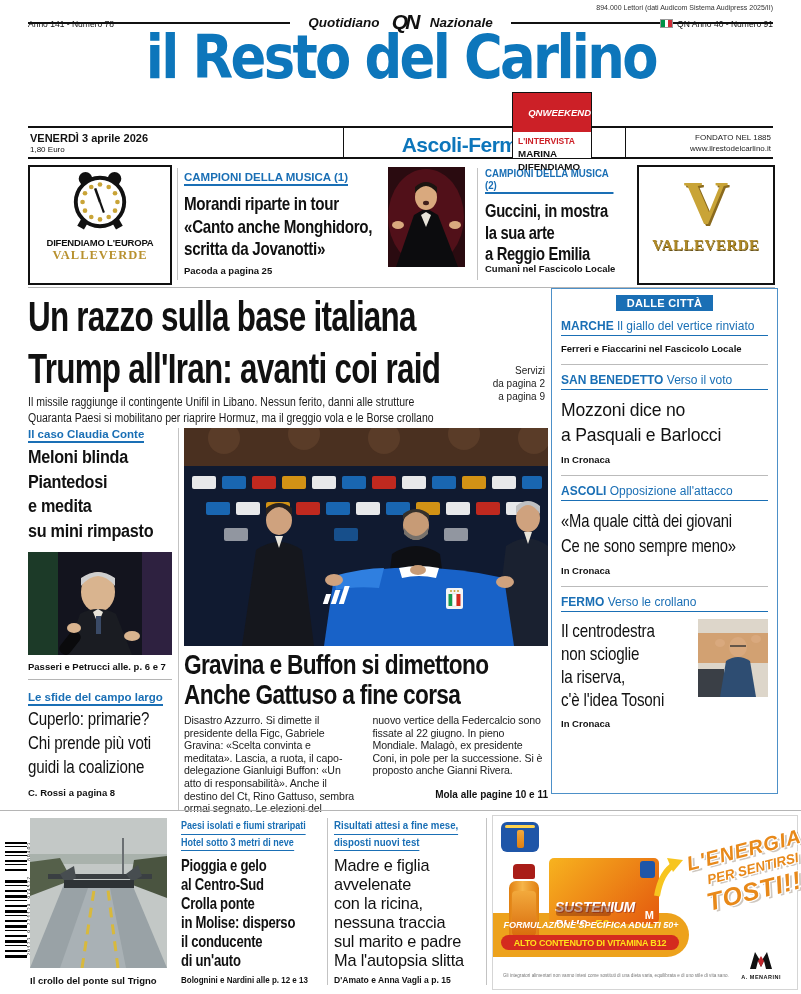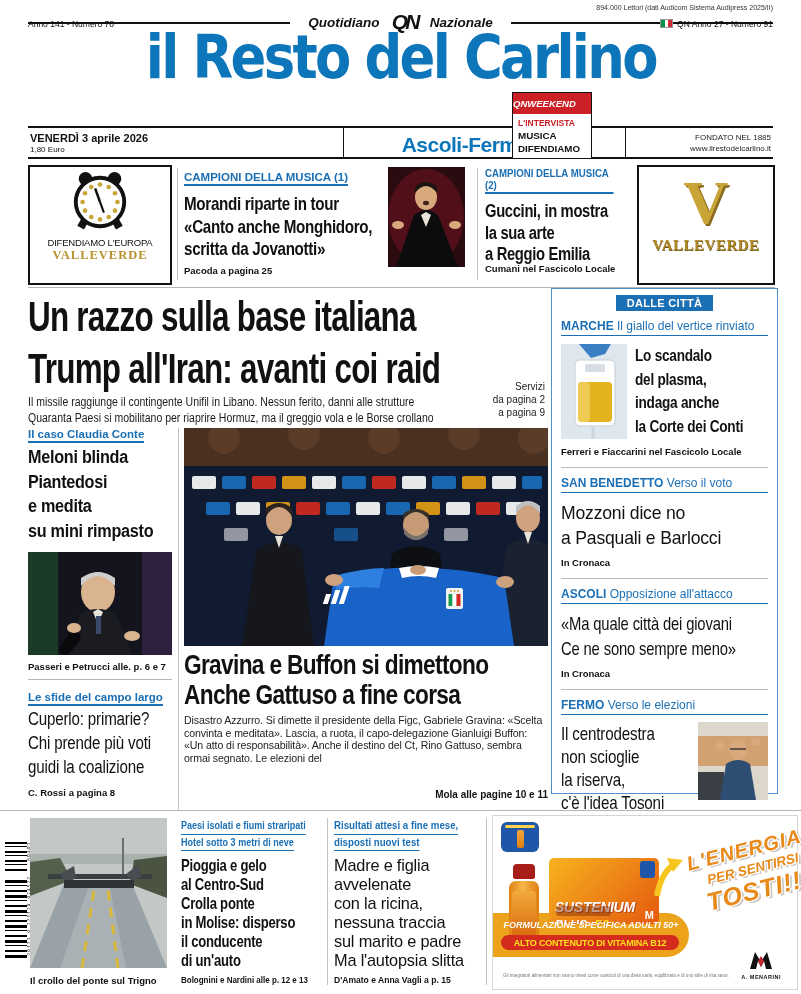--- a/index.html
+++ b/index.html
@@ -33,39 +33,39 @@
   .flag{display:inline-block;width:13px;height:9px;vertical-align:-1px;margin-right:4px;
         background:linear-gradient(90deg,#009246 0 33%,#fff 33% 66%,#ce2b37 66% 100%);border:.5px solid #999;}
 
   
   #masthead{left:0;right:0;top:22px;text-align:center;color:#0d76bb;}
   #masthead span{display:inline-block;font-family:"DejaVu Sans",sans-serif;font-weight:700;
         font-size:60px;letter-spacing:-3px;transform:scaleX(.88);transform-origin:50% 0;white-space:nowrap;}
 
   
   #weekend{left:512px;top:92px;width:80px;height:67px;border:1.5px solid #111;background:#fff;z-index:6;}
-  .wk-band{background:#cc2027;color:#fff;font-weight:700;font-style:italic;font-size:9.5px;text-align:left;padding:5px 0;}
+  .wk-band{background:#cc2027;color:#fff;font-weight:700;font-style:italic;font-size:9.5px;text-align:right;padding:14px 0;}
   .wk-int{color:#cc2027;font-weight:700;font-size:8.5px;padding:4px 5px 1px;}
   .wk-name{font-weight:700;font-size:9.8px;line-height:1.3;padding:1px 5px;}
 
   
   #datebar{left:28px;top:126px;width:745px;height:33px;border-top:2px solid #111;border-bottom:2px solid #111;}
   #db-date{position:absolute;left:2px;top:4px;}
   #db-date .d1{font-weight:700;font-size:11px;display:block;}
   #db-date .d2{font-size:8px;display:block;margin-top:1px;}
   #db-sep1{position:absolute;left:315px;top:0;bottom:0;width:1px;background:#111;}
   #db-sep2{position:absolute;left:597px;top:0;bottom:0;width:1px;background:#111;}
   #db-edition{position:absolute;left:320px;width:270px;top:2px;text-align:center;color:#0d76bb;font-weight:700;}
   #db-edition .ed{font-size:21px;letter-spacing:-0.5px;}
   #db-edition .pl{font-size:24px;margin-left:16px;}
   #db-right{position:absolute;right:2px;top:5px;text-align:right;font-size:8px;line-height:1.35;color:#222;}
 
   
   #adl{left:28px;top:165px;width:144px;height:120px;border:2px solid #111;text-align:center;padding-top:3px;}
-  #adl .l1{font-size:9.5px;font-weight:400;letter-spacing:-0.2px;margin-top:1px;}
+  #adl .l1{font-size:9.5px;font-weight:700;letter-spacing:-0.2px;margin-top:1px;}
   #adl .l2{font-family:"Liberation Serif",serif;font-size:12.5px;font-weight:700;color:#b8912f;letter-spacing:1px;}
   .kick{color:#1a6fb5;font-weight:700;font-size:11.5px;}
   .ul{border-bottom:2px solid #1a6fb5;padding-bottom:1px;display:inline-block;}
   .byl{font-size:9.5px;font-weight:700;color:#111;}
   #music1{left:184px;top:167px;width:205px;}
   #music1 .hl{margin-top:7px;font-weight:700;font-size:19px;line-height:22.5px;letter-spacing:-0.4px;}
   #music1-byl{left:184px;top:265px;}
   #morandi{left:388px;top:167px;}
   #music2{left:485px;top:167px;width:146px;}
   #music2 .hl{margin-top:7px;font-weight:700;font-size:18px;line-height:21.5px;letter-spacing:-0.4px;}
@@ -73,21 +73,21 @@
   #adr{left:637px;top:165px;width:138px;height:120px;border:2px solid #111;text-align:center;}
   #adr .v{font-family:"Liberation Serif",serif;font-size:62px;font-weight:700;color:#c9a437;line-height:70px;text-shadow:2px 2px 0 #8a6a1e;}
   #adr .b{font-family:"Liberation Serif",serif;font-size:15px;font-weight:700;color:#b08a28;letter-spacing:.5px;text-shadow:.5px .5px 0 #6a5316;}
   #vs1{left:177px;top:168px;height:112px;}
   #vs2{left:477px;top:168px;height:112px;}
   #rule-strip{left:28px;top:287px;width:747px;}
 
   
   #lead-hl{left:28px;top:290px;width:790px;font-weight:700;font-size:43px;line-height:52px;letter-spacing:-1px;}
   #lead-deck{left:28px;top:395px;font-size:12.5px;line-height:15.5px;color:#1b1b1b;}
-  #lead-serv{left:448px;top:380px;width:97px;text-align:right;font-size:10px;line-height:13px;color:#222;}
+  #lead-serv{left:448px;top:364px;width:97px;text-align:right;font-size:10px;line-height:13px;color:#222;}
 
   
   #lc-k1{left:28px;top:428px;}
   #lc-h1{left:28px;top:445px;font-weight:700;font-size:18px;line-height:24.5px;letter-spacing:-0.3px;}
   #meloni{left:28px;top:552px;}
   #lc-b1{left:28px;top:661px;}
   #lc-hr{left:28px;top:679px;width:144px;}
   #lc-k2{left:28px;top:691px;}
   #lc-h2{left:28px;top:707px;font-size:18px;line-height:24px;letter-spacing:-0.2px;}
   #lc-b2{left:28px;top:787px;}
@@ -171,32 +171,32 @@
   <div class="abs" id="tb-anno">Anno 141 - Numero 78</div>
   <div class="abs blk" id="tline-l"></div>
   <div class="abs blk" id="tline-r"></div>
   <div class="abs" id="tb-center">
     <span class="q">Quotidiano</span>
     <span class="qn">QN</span>
     <span class="q">Nazionale</span>
   </div>
   <div class="abs" id="tb-lettori">894.000 Lettori  (dati Audicom Sistema Audipress 2025/II)</div>
   <div class="abs" id="tb-qnanno">
-    <span class="flag"></span><span>QN  Anno 27 - Numero 91</span>
+    <span class="flag"></span><span>QN  Anno 40 - Numero 91</span>
   </div>
 
   <div class="abs" id="masthead">
     <span>il Resto del Carlino</span>
   </div>
 
   <div class="abs" id="weekend">
     <div class="wk-band">QNWEEKEND</div>
     <div class="wk-int">L'INTERVISTA</div>
     <div class="wk-name">
-      <span>MUSICA</span><br>
+      <span>MARINA</span><br>
       <span>DIFENDIAMO</span>
     </div>
   </div>
 
   <div class="abs" id="datebar">
     <div id="db-date">
       <span class="d1">VENERDÌ 3 aprile 2026</span>
       <span class="d2">1,80 Euro</span>
     </div>
     <div id="db-sep1"></div>
@@ -365,42 +365,31 @@
         <circle cx="8.5" cy="3" r="1" fill="#c9a437"></circle>
         <circle cx="12" cy="3" r="1" fill="#c9a437"></circle>
     </g>
     <ellipse cx="150" cy="152" rx="9" ry="6" fill="#cfa27e"></ellipse>
     <ellipse cx="321" cy="154" rx="9" ry="6" fill="#cfa27e"></ellipse>
     <ellipse cx="234" cy="142" rx="8" ry="5" fill="#c79b76"></ellipse>
   </svg>
   <div class="abs nw cx84" id="c-hl"><span>Gravina e Buffon si dimettono</span><br><span>Anche Gattuso a fine corsa</span></div>
   <div class="abs" id="c-body">
     <div>Disastro Azzurro. Si dimette il presidente della Figc, Gabriele Gravina: «Scelta convinta e meditata». Lascia, a ruota, il capo-delegazione Gianluigi Buffon: «Un atto di responsabilità». Anche il destino del Ct, Rino Gattuso, sembra ormai segnato. Le elezioni del</div>
+    <div>nuovo vertice della Federcalcio sono fissate al 22 giugno. In pieno Mondiale. Malagò, ex presidente Coni, in pole per la successione. Si è proposto anche Gianni Rivera.</div>
   </div>
   <div class="abs" id="c-byl">Mola alle pagine 10 e 11</div>
 
   <div class="abs" id="cities">
     <span class="badge">DALLE CITTÀ</span>
 
     <div class="ck">
       <span class="pl2">MARCHE</span>
       <span class="kk"> </span><span class="kk">Il giallo del vertice rinviato</span>
     </div>
-    <div class="mrow">
-      <svg width="66" height="95" viewBox="0 0 66 95" style="flex:0 0 66px">
-        <rect width="66" height="95" fill="#dfe7ee"></rect>
-        <path d="M18,0 L30,14 L44,10 L50,0 Z" fill="#3a7fc1"></path>
-        <rect x="14" y="16" width="40" height="66" rx="5" fill="#fff" stroke="#c6ccd2"></rect>
-        <rect x="17" y="38" width="34" height="40" rx="4" fill="#e2b31e"></rect>
-        <rect x="17" y="38" width="12" height="40" rx="4" fill="#efcb54"></rect>
-        <rect x="24" y="20" width="20" height="8" rx="2" fill="#d7dde2"></rect>
-        <path d="M32,82 L32,95" stroke="#cfd6db" stroke-width="3"></path>
-      </svg>
-      <div class="mhl nw cx80"><span>Lo scandalo</span><br><span>del plasma,</span><br><span>indaga anche</span><br><span>la Corte dei Conti</span></div>
-    </div>
     <div class="cbyl">Ferreri e Fiaccarini nel Fascicolo Locale</div>
     <div class="chr"></div>
 
     <div class="ck">
       <span class="pl2">SAN BENEDETTO</span>
       <span class="kk"> </span><span class="kk">Verso il voto</span>
     </div>
     <div class="lhl nw cx95"><span>Mozzoni dice no</span><br><span>a Pasquali e Barlocci</span></div>
     <div class="cbyl">In Cronaca</div>
     <div class="chr"></div>
@@ -408,21 +397,21 @@
     <div class="ck">
       <span class="pl2">ASCOLI</span>
       <span class="kk"> </span><span class="kk">Opposizione all'attacco</span>
     </div>
     <div class="lhl nw cx80"><span>«Ma quale città dei giovani</span><br><span>Ce ne sono sempre meno»</span></div>
     <div class="cbyl">In Cronaca</div>
     <div class="chr"></div>
 
     <div class="ck">
       <span class="pl2">FERMO</span>
-      <span class="kk"> </span><span class="kk">Verso le elezioni</span>
+      <span class="kk"> </span><span class="kk">Verso le crollano</span>
     </div>
     <div class="f-row">
       <div class="fhl nw cx82"><span>Il centrodestra</span><br><span>non scioglie</span><br><span>la riserva,</span><br><span>c'è l'idea Tosoni</span></div>
       <svg width="70" height="78" viewBox="0 0 70 78" style="flex:0 0 70px">
         <rect width="70" height="78" fill="#ddd6ca"></rect>
         <rect y="14" width="70" height="30" fill="#c8762a" opacity=".55"></rect>
         <rect y="50" width="26" height="28" fill="#3a3f46"></rect>
         <ellipse cx="40" cy="28" rx="9" ry="10" fill="#d9a97e"></ellipse>
         <line x1="32" y1="27" x2="48" y2="27" stroke="#333" stroke-width="1.4"></line>
         <path d="M22,78 L28,42 Q40,34 52,42 L58,78 Z" fill="#2e4d72"></path>

